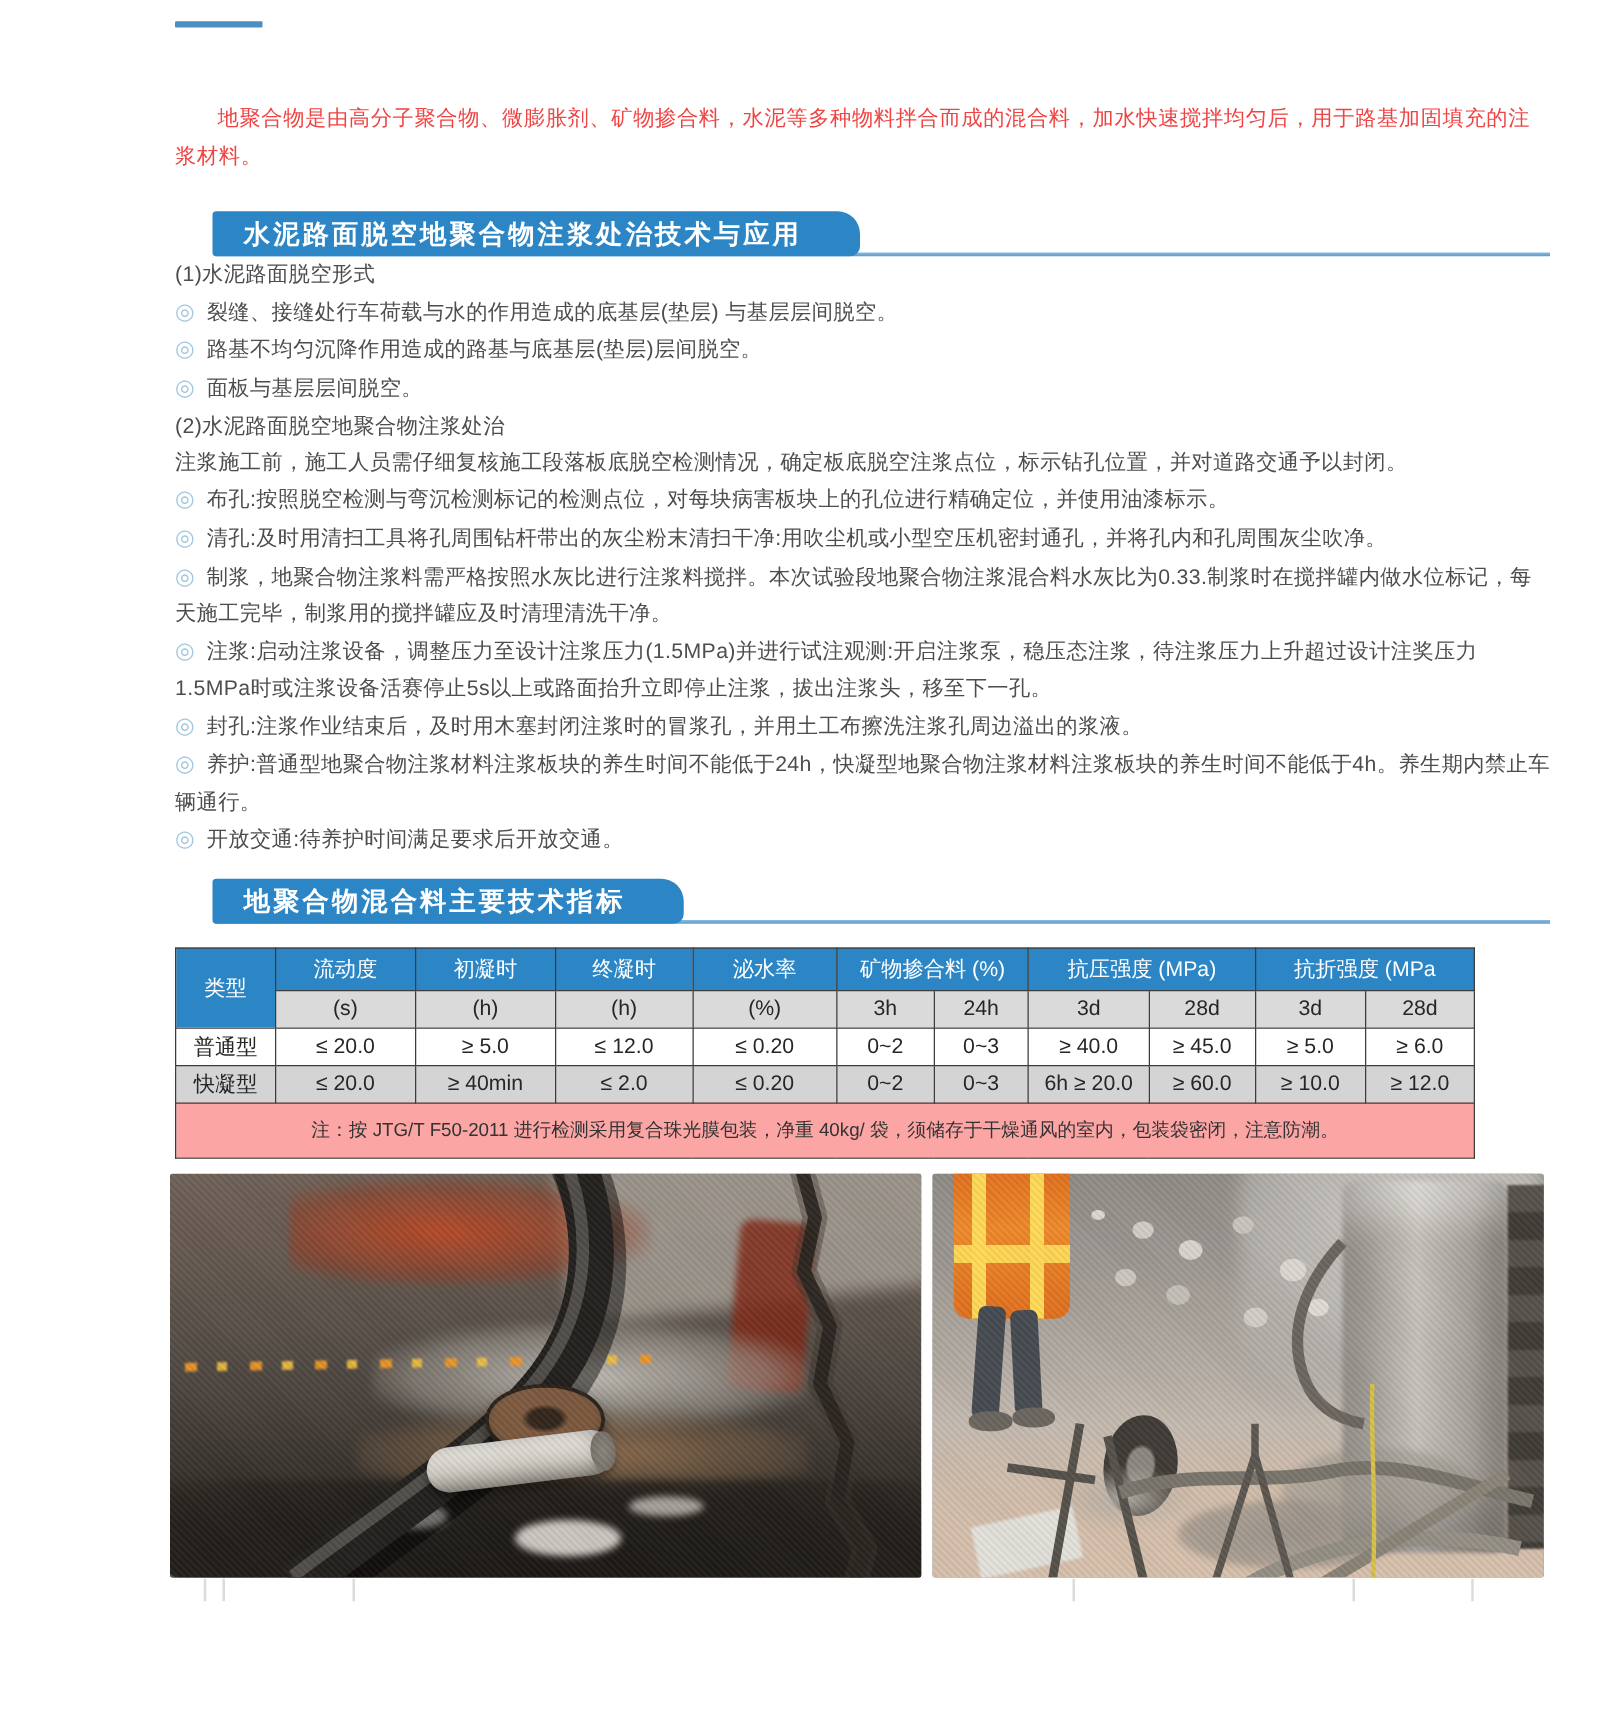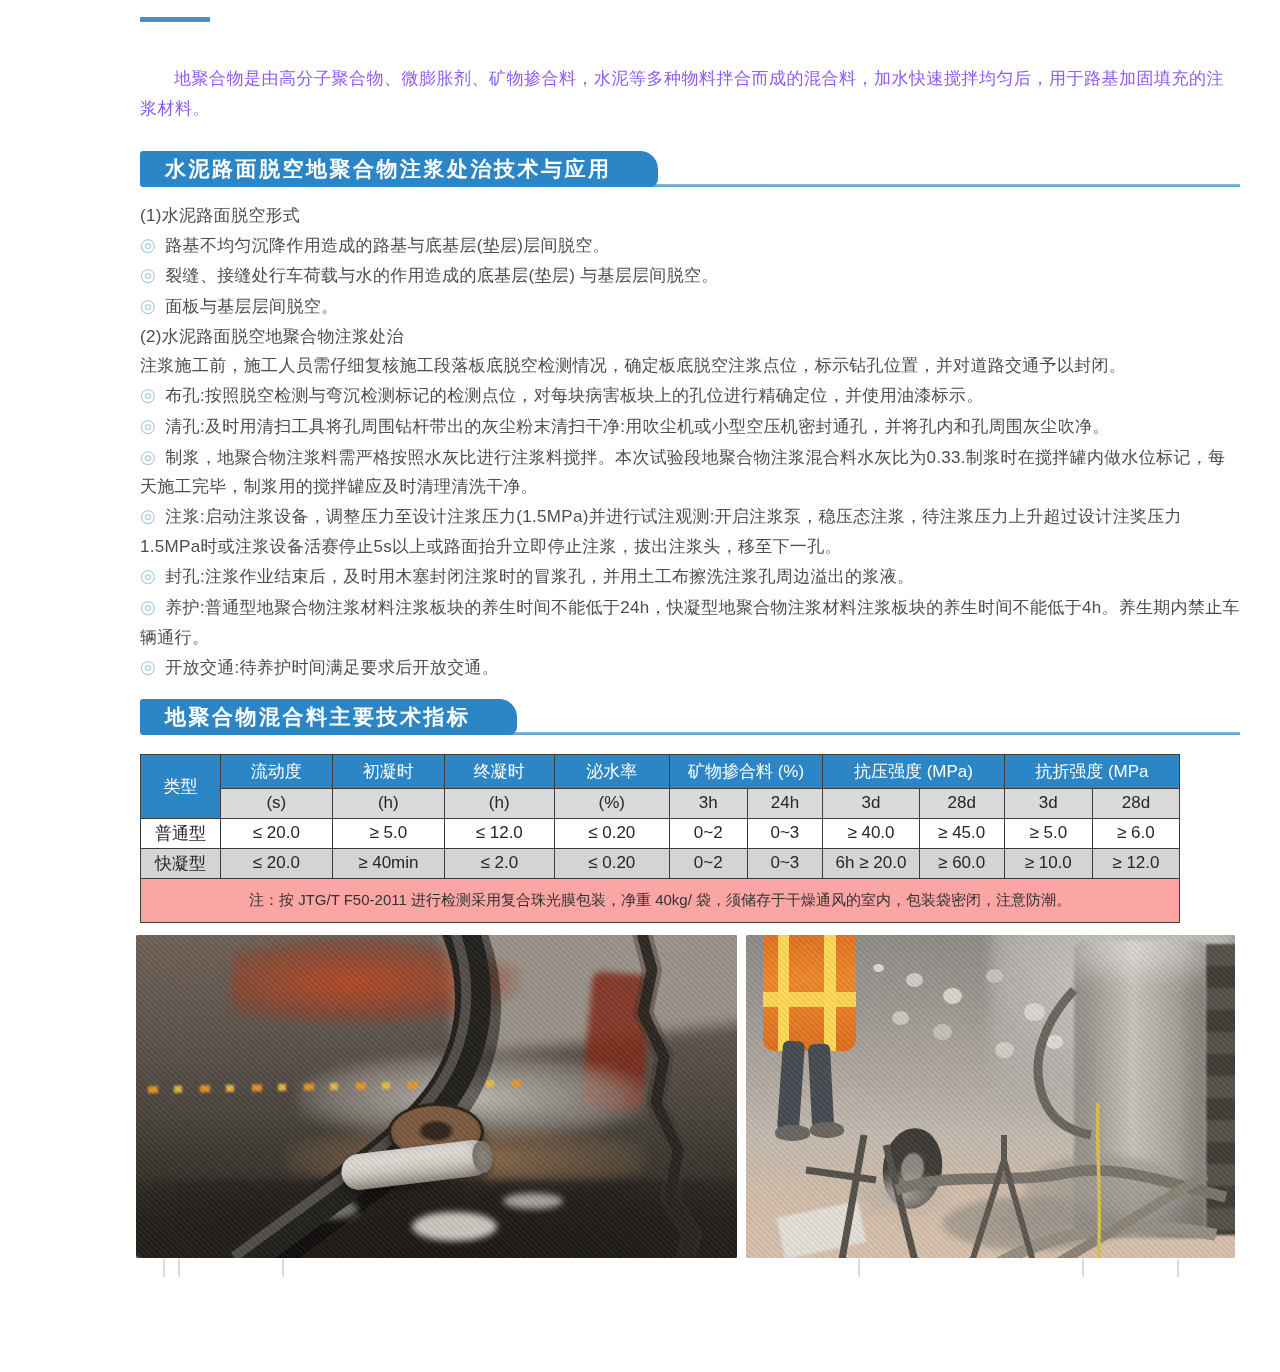--- a/index.html
+++ b/index.html
@@ -20,39 +20,39 @@
   .page{position:relative;width:1280px;height:1372px;background:#fff;overflow:hidden;}
   .content{margin-left:140px;width:1100px;}
 
   
   .doc-title{
     padding-top:14px;font-size:31px;font-weight:700;line-height:1.2;
     color:var(--accent);letter-spacing:2px;
   }
   .title-dash{width:70px;height:5px;background:#4c8fc3;margin-top:17px;border-radius:1px;}
   .intro{
-    margin-top:42px;font-size:17px;line-height:1.78;color:#8b5cf6;
-    text-indent:2em;letter-spacing:.5px;
-  }
-
-  
-  .banner-row{position:relative;height:36px;}
+    margin-top:60px;font-size:17px;line-height:1.78;color:#ef4444;
+    text-indent:2em;letter-spacing:.5px;font-family:Liberation Mono, monospace;
+  }
+
+  
+  .banner-row{position:relative;height:36px;margin-left:30px;}
   .banner-row.first{margin-top:26px;}
   .banner-row.second{margin-top:16px;}
   .banner-line{position:absolute;left:2px;right:0;bottom:0;height:3px;
     background:linear-gradient(180deg,#8cb9db,var(--underline));}
   .banner{
     position:absolute;left:0;top:0;height:36px;z-index:1;
     background:var(--accent);color:#fff;font-weight:700;font-size:21px;
     letter-spacing:2.5px;display:flex;align-items:center;
     padding:0 46px 0 25px;border-radius:3px 18px 8px 3px;
   }
 
   
-  .body-text{margin-top:14px;}
+  .body-text{}
   .body-line{font-size:17px;line-height:1.71;color:#4d4d4d;letter-spacing:.3px;}
   .bullet{color:#a2c8de;font-size:18px;margin-right:4px;}
 
   
   .spec-table{
     width:1040px;margin-top:19px;border-collapse:collapse;table-layout:fixed;
   }
   .spec-table th,.spec-table td{
     border:1.6px solid var(--tborder);text-align:center;vertical-align:middle;
     font-weight:400;font-size:17px;color:#262626;height:30px;padding:0 2px;
@@ -162,22 +162,22 @@
 
     <div class="banner-row first">
       <div class="banner-line"></div>
       <div class="banner">
         <span>水泥路面脱空地聚合物注浆处治技术与应用</span>
       </div>
     </div>
 
     <div class="body-text" id="section1-body">
         <p class="body-line">(1)水泥路面脱空形式</p>
+        <p class="body-line"><span class="bullet">◎ </span>裂缝、接缝处行车荷载与水的作用造成的底基层(垫层) 与基层层间脱空。</p>
         <p class="body-line"><span class="bullet">◎ </span>路基不均匀沉降作用造成的路基与底基层(垫层)层间脱空。</p>
-        <p class="body-line"><span class="bullet">◎ </span>裂缝、接缝处行车荷载与水的作用造成的底基层(垫层) 与基层层间脱空。</p>
         <p class="body-line"><span class="bullet">◎ </span>面板与基层层间脱空。</p>
         <p class="body-line">(2)水泥路面脱空地聚合物注浆处治</p>
         <p class="body-line">注浆施工前，施工人员需仔细复核施工段落板底脱空检测情况，确定板底脱空注浆点位，标示钻孔位置，并对道路交通予以封闭。</p>
         <p class="body-line"><span class="bullet">◎ </span>布孔:按照脱空检测与弯沉检测标记的检测点位，对每块病害板块上的孔位进行精确定位，并使用油漆标示。</p>
         <p class="body-line"><span class="bullet">◎ </span>清孔:及时用清扫工具将孔周围钻杆带出的灰尘粉末清扫干净:用吹尘机或小型空压机密封通孔，并将孔内和孔周围灰尘吹净。</p>
         <p class="body-line"><span class="bullet">◎ </span>制浆，地聚合物注浆料需严格按照水灰比进行注浆料搅拌。本次试验段地聚合物注浆混合料水灰比为0.33.制浆时在搅拌罐内做水位标记，每天施工完毕，制浆用的搅拌罐应及时清理清洗干净。</p>
         <p class="body-line"><span class="bullet">◎ </span>注浆:启动注浆设备，调整压力至设计注浆压力(1.5MPa)并进行试注观测:开启注浆泵，稳压态注浆，待注浆压力上升超过设计注奖压力1.5MPa时或注浆设备活赛停止5s以上或路面抬升立即停止注浆，拔出注浆头，移至下一孔。</p>
         <p class="body-line"><span class="bullet">◎ </span>封孔:注浆作业结束后，及时用木塞封闭注浆时的冒浆孔，并用土工布擦洗注浆孔周边溢出的浆液。</p>
         <p class="body-line"><span class="bullet">◎ </span>养护:普通型地聚合物注浆材料注浆板块的养生时间不能低于24h，快凝型地聚合物注浆材料注浆板块的养生时间不能低于4h。养生期内禁止车辆通行。</p>
         <p class="body-line"><span class="bullet">◎ </span>开放交通:待养护时间满足要求后开放交通。</p>

